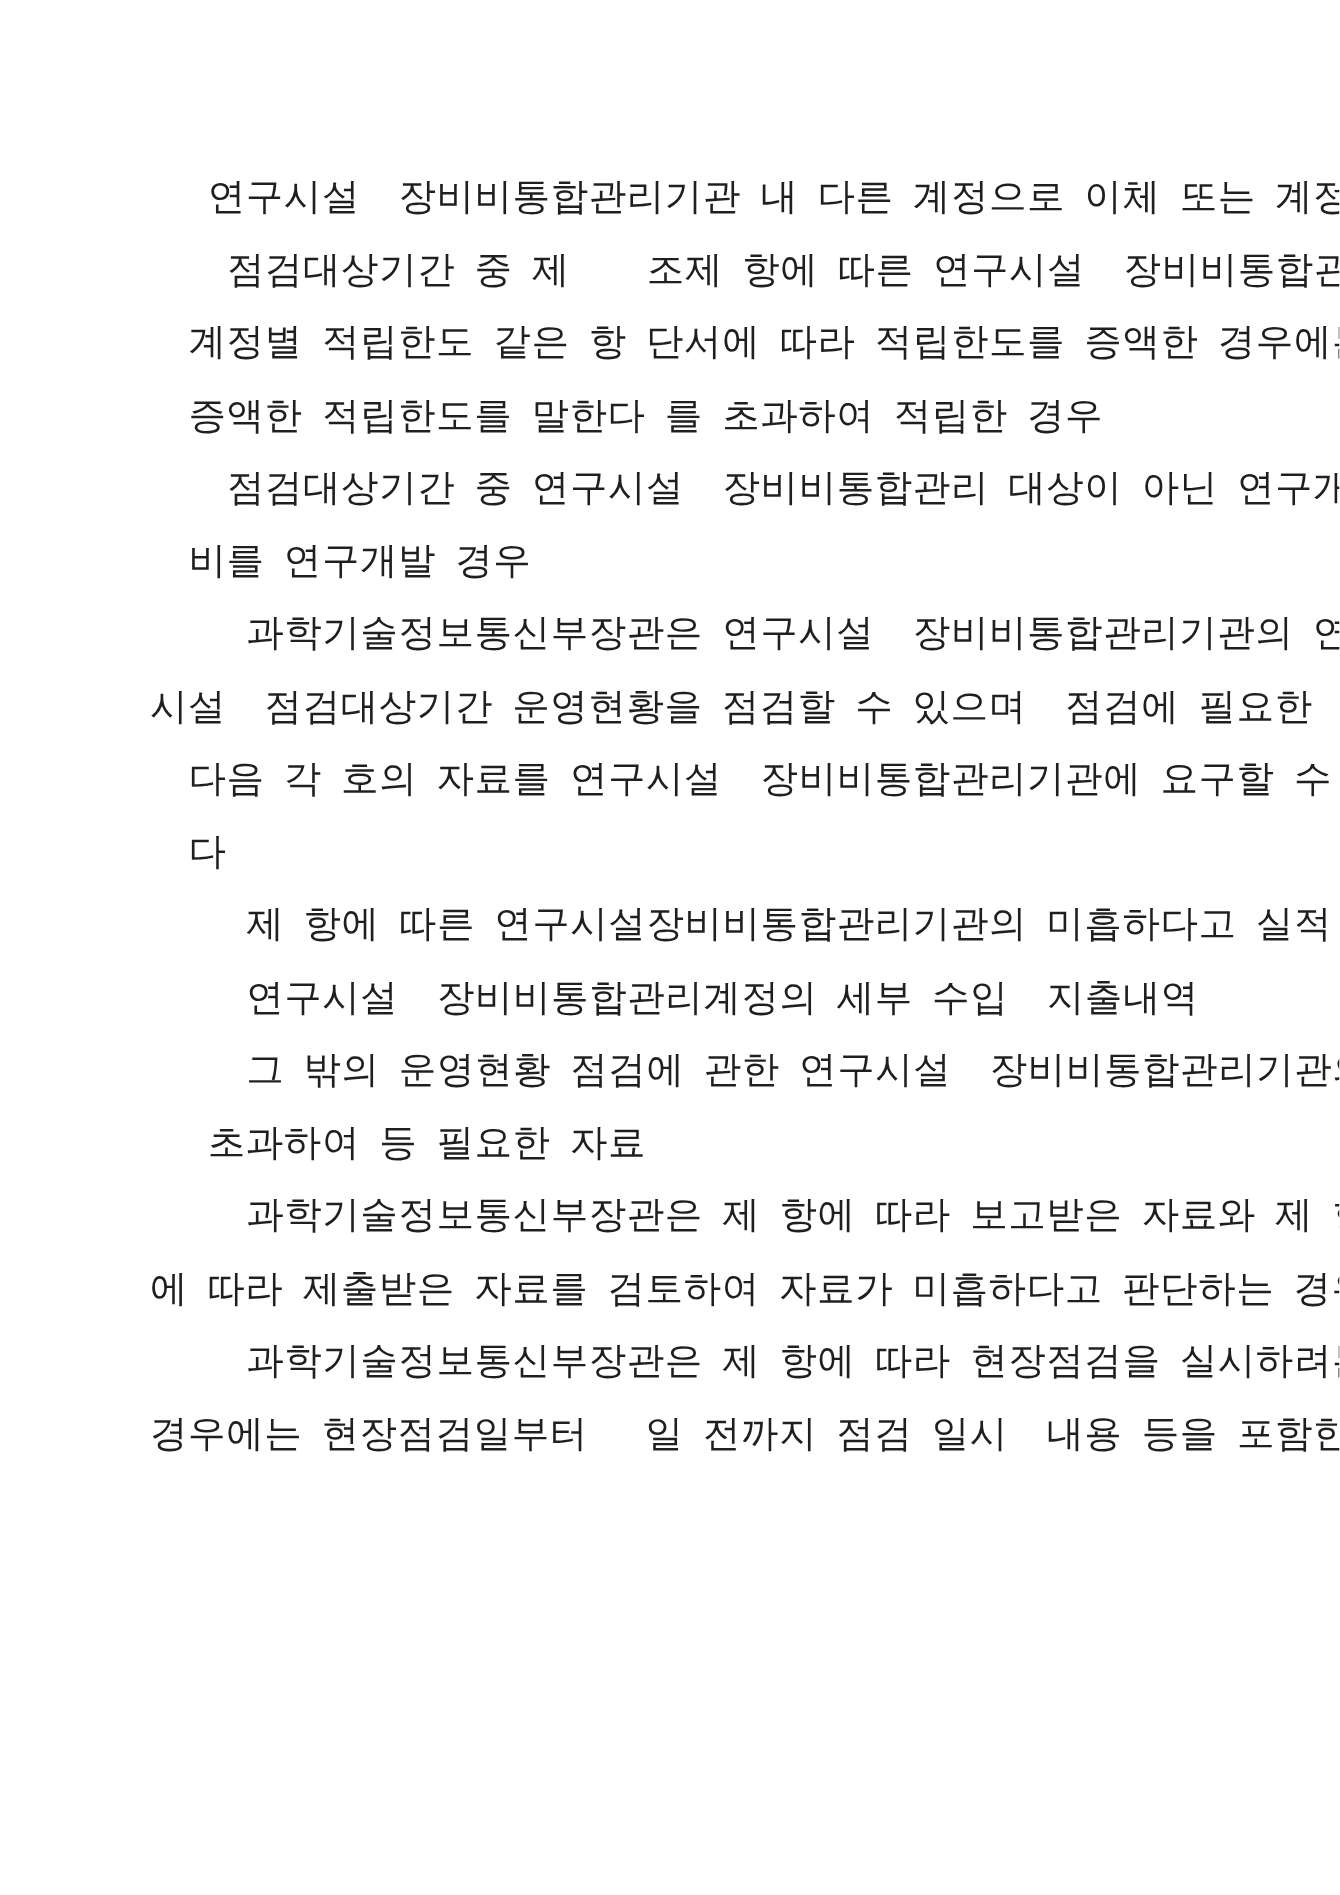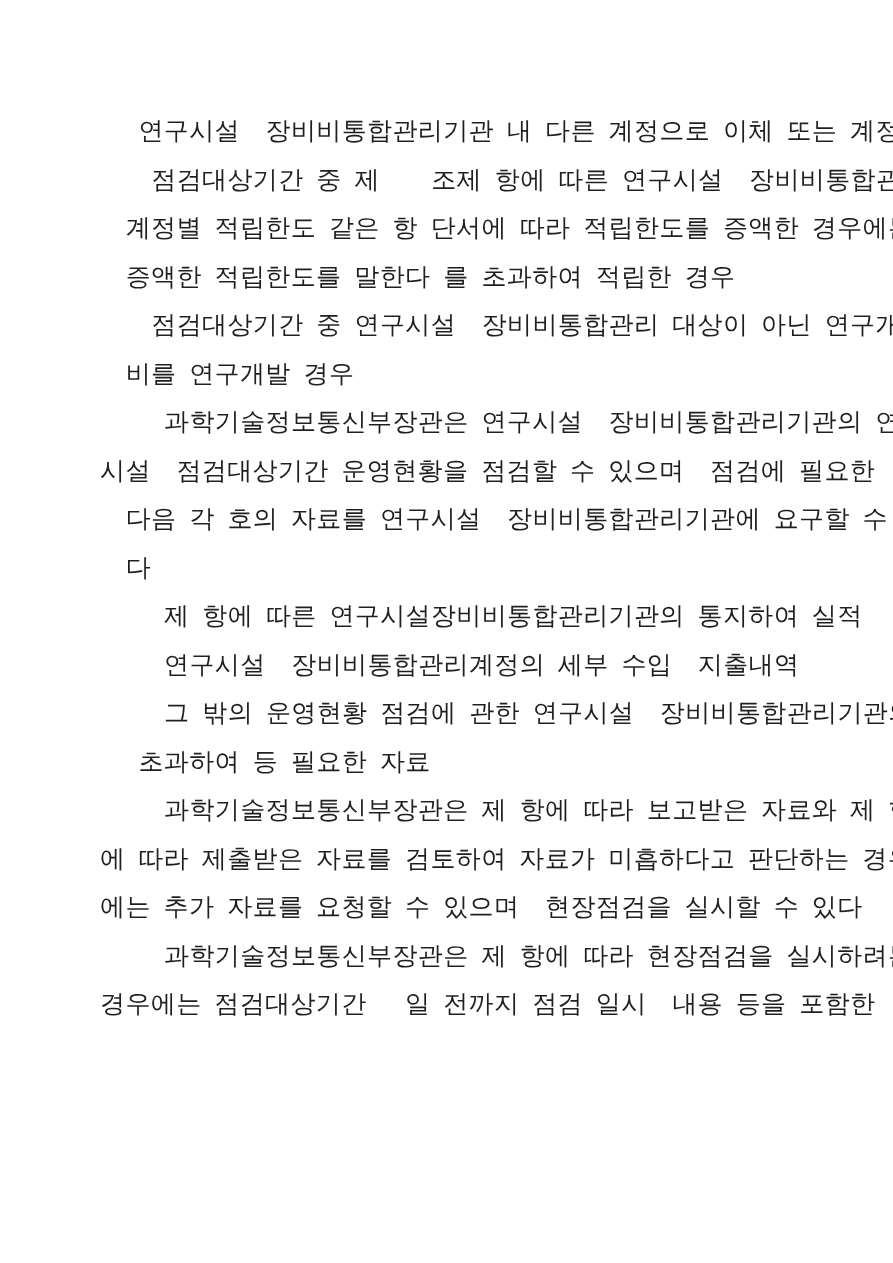--- a/index.html
+++ b/index.html
@@ -44,23 +44,22 @@
       <div class="line">   연구시설  장비비통합관리기관 내 다른 계정으로 이체 또는 계정대</div>
       <div class="line">    점검대상기간 중 제    조제 항에 따른 연구시설  장비비통합관리</div>
       <div class="line">  계정별 적립한도 같은 항 단서에 따라 적립한도를 증액한 경우에는</div>
       <div class="line">  증액한 적립한도를 말한다 를 초과하여 적립한 경우</div>
       <div class="line">    점검대상기간 중 연구시설  장비비통합관리 대상이 아닌 연구개발</div>
       <div class="line">  비를 연구개발 경우</div>
       <div class="line">     과학기술정보통신부장관은 연구시설  장비비통합관리기관의 연구</div>
       <div class="line">시설  점검대상기간 운영현황을 점검할 수 있으며  점검에 필요한</div>
       <div class="line">  다음 각 호의 자료를 연구시설  장비비통합관리기관에 요구할 수 있</div>
       <div class="line">  다</div>
-      <div class="line">     제 항에 따른 연구시설장비비통합관리기관의 통지하여 실적</div>
+      <div class="line">     제 항에 따른 연구시설장비비통합관리기관의 미흡하다고 실적</div>
       <div class="line">     연구시설  장비비통합관리계정의 세부 수입  지출내역</div>
       <div class="line">     그 밖의 운영현황 점검에 관한 연구시설  장비비통합관리기관의</div>
       <div class="line">   초과하여 등 필요한 자료</div>
       <div class="line">     과학기술정보통신부장관은 제 항에 따라 보고받은 자료와 제 항</div>
       <div class="line">에 따라 제출받은 자료를 검토하여 자료가 미흡하다고 판단하는 경우</div>
-      <div class="line">에는 추가 자료를 요청할 수 있으며  현장점검을 실시할 수 있다</div>
       <div class="line">     과학기술정보통신부장관은 제 항에 따라 현장점검을 실시하려는</div>
-      <div class="line">경우에는 점검대상기간   일 전까지 점검 일시  내용 등을 포함한</div>
+      <div class="line">경우에는 현장점검일부터   일 전까지 점검 일시  내용 등을 포함한</div>
     </div>
 </div>
 
 </body></html>

